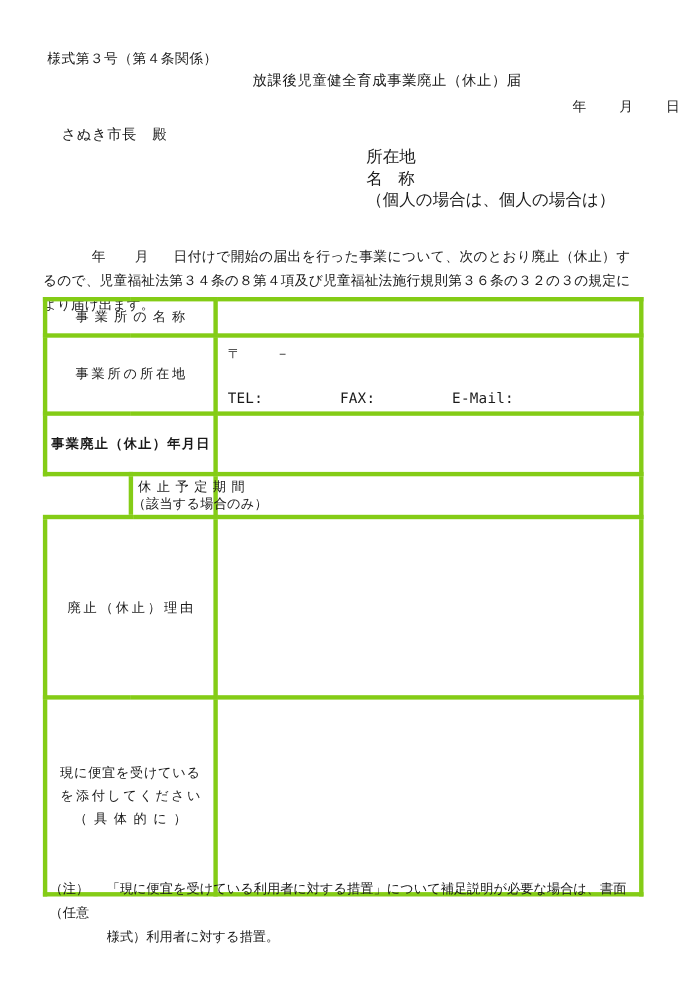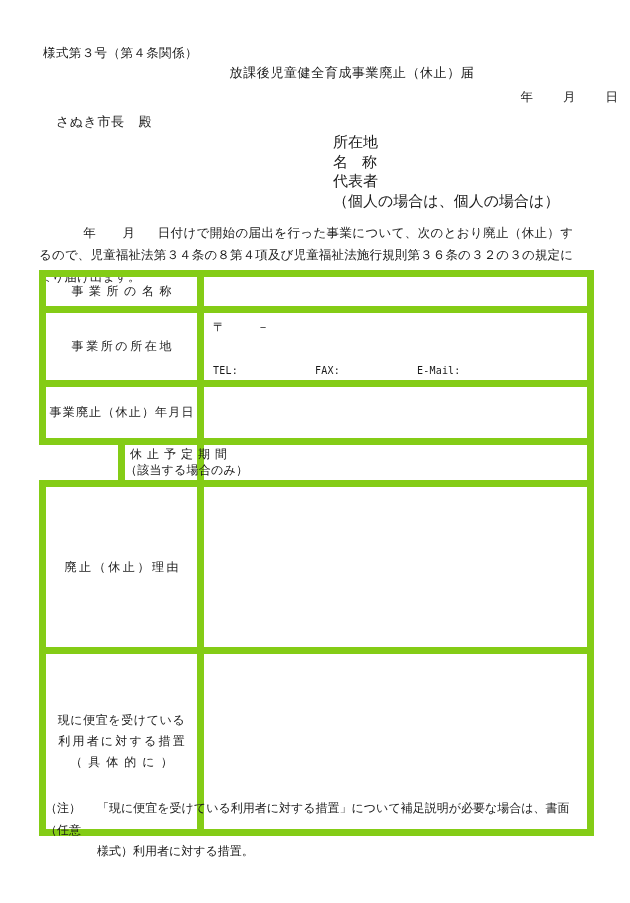--- a/index.html
+++ b/index.html
@@ -113,21 +113,21 @@
   
   .form-table {
     position: absolute;
     left: 39px;
     top: 270px;
     width: 534px;
     border-collapse: collapse;
     table-layout: fixed;
   }
   .form-table td {
-    border: 7px solid #84cc16;
+    border: 4px solid #84cc16;
     padding: 0;
     vertical-align: middle;
     font-size: 12px;
   }
   .lbl {
     width: 151px;
     text-align: center;
     letter-spacing: 0.3px;
     white-space: nowrap;
   }
@@ -140,21 +140,21 @@
     width: 30px;
     border-right: 1px solid #555 !important;
   }
   .val {
     width: 383px;
   }
   .no-left { border-left: none !important; }
 
   .r-name td   { height: 29px; }
   .r-addr td   { height: 67px; }
-  .r-date td   { height: 51px; }
+  .r-date td   { height: 51px; font-weight: bold; }
   .r-period td { height: 35px; }
   .r-reason td { height: 160px; }
   .r-measure td{ height: 175px; }
 
   .track {
     letter-spacing: 5.5px;
     padding-left: 5.5px;
   }
   .track-lite {
     letter-spacing: 2.6px;
@@ -199,21 +199,21 @@
   .postal .dash {
     display: inline-block;
     width: 44px;
     text-align: right;
   }
   .contact {
     position: absolute;
     left: 9px;
     bottom: 4px;
     font-family: "DejaVu Sans Mono", "Liberation Mono", monospace;
-    font-size: 10px;
+    font-size: 13px;
     white-space: nowrap;
     letter-spacing: 0.2px;
   }
   .contact .f2 { display: inline-block; width: 102px; }
   .contact .f3 { display: inline-block; width: 102px; }
 
   
   .footnote {
     position: absolute;
     left: 45px;
@@ -244,21 +244,20 @@
     <span>年</span><span class="sp"></span><span>月</span><span class="sp"></span><span>日</span>
   </div>
 
   <div class="addressee">
     <span>さぬき市長</span><span class="gap"></span><span>殿</span>
   </div>
 
   <div class="applicant">
     <div>所在地</div>
     <div><span>名</span><span class="sp-1"></span><span>称</span></div>
-    <div>代表者</div>
     <div>（個人の場合は、個人の場合は）</div>
   </div>
 
   <div class="body-para">
     <span class="indent"></span><span>年</span><span class="sp"></span><span>月</span><span class="sp2"></span><span>日付けで開始の届出を行った事業について、次のとおり廃止（休止）するので、児</span><span>童福祉法第３４条の８第４項及び児童福祉法施行規則第３６条の３２の３の規定により届け出ます。</span>
   </div>
 
   <table class="form-table">
     <tbody>
       <tr class="r-name">
@@ -303,21 +302,21 @@
       <tr class="r-reason">
         <td class="lbl" colspan="2">
           <span class="track-lite">廃止（休止）理由</span>
         </td>
         <td class="val"></td>
       </tr>
 
       <tr class="r-measure">
         <td class="lbl measure-lbl" colspan="2">
           <div class="m1">現に便宜を受けている</div>
-          <div class="m2">利用者に対する措置</div>
+          <div class="m2">を添付してください</div>
           <div class="m3">（具体的に）</div>
         </td>
         <td class="val"></td>
       </tr>
     </tbody>
   </table>
 
   <div class="footnote">
     <span class="fn-mark">（注）</span><span>「現に便宜を受けている利用者に対する措置」について補足説明が必要な場合は、書面（任意</span>
     <span class="fn-line2">様式）利用者に対する措置。</span>

